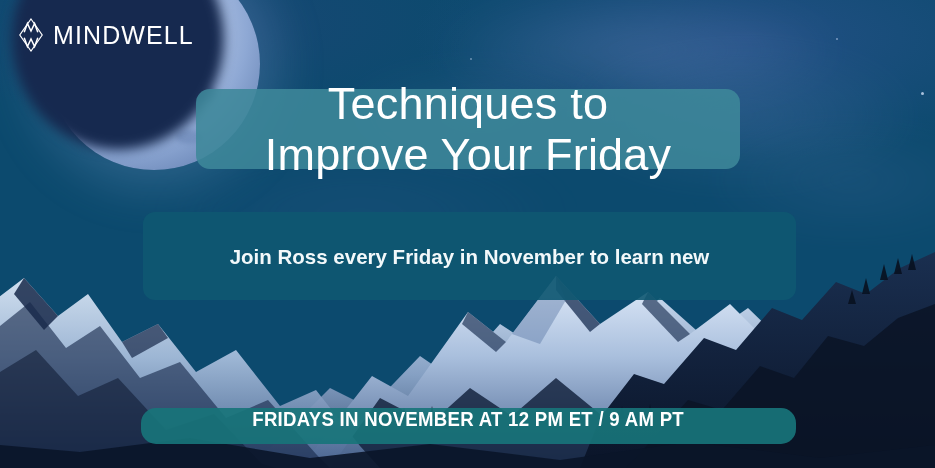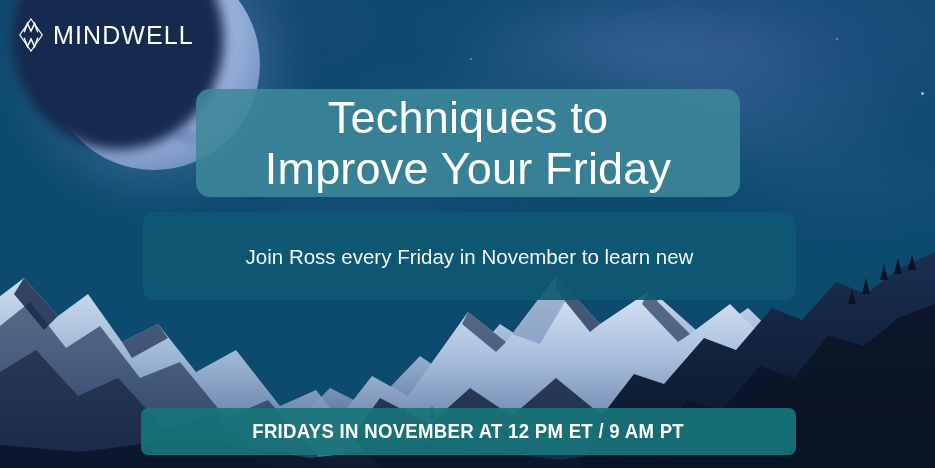--- a/index.html
+++ b/index.html
@@ -47,35 +47,35 @@
   .mc4{left:128px;top:172px;width:26px;height:14px;}
 
   
   .star{position:absolute;background:#dce8ff;border-radius:50%;opacity:.75;}
 
   
   .mtns{position:absolute;left:0;right:0;bottom:0;height:230px;}
   .mtn-layer{position:absolute;inset:0;}
 
   
-  .title-box{position:absolute;left:196px;top:89px;width:544px;height:108px;
+  .title-box{position:absolute;left:196px;top:89px;width:544px;height:80px;
              background:rgba(62,136,154,.88);border-radius:14px;
              display:flex;flex-direction:column;align-items:center;justify-content:center;}
   .title-line{color:#ffffff;font-size:45px;line-height:51px;font-weight:300;
               letter-spacing:.2px;white-space:nowrap;text-align:center;}
 
   .sub-box{position:absolute;left:143px;top:212px;width:653px;height:88px;
            background:rgba(14,88,113,.90);border-radius:12px;
            display:flex;flex-direction:column;align-items:center;justify-content:center;}
-  .sub-line{color:#f2f8fa;font-size:20.5px;line-height:31px;font-weight:400;
+  .sub-line{color:#f2f8fa;font-size:20.5px;line-height:31px;font-weight:700;
             white-space:nowrap;text-align:center;}
 
-  .cta-bar{position:absolute;left:141px;top:408px;width:655px;height:47px;
-           background:rgba(24,116,122,.92);border-radius:7px;
-           display:flex;align-items:center;justify-content:center;}
+  .cta-bar{position:absolute;left:141px;top:408px;width:655px;height:36px;
+           background:rgba(24,116,122,.92);border-radius:15px;
+           display:flex;justify-content:center;}
   .cta-text{color:#ffffff;font-size:20px;font-weight:bold;letter-spacing:.3px;
             white-space:nowrap;
             font-family:"Liberation Sans Narrow","Liberation Sans",sans-serif;
             transform:scaleX(.93);transform-origin:center;}
 
   
   .logo{position:absolute;left:18px;top:18px;height:34px;display:flex;align-items:center;gap:9px;}
   .logo-mark{width:26px;height:34px;display:block;}
   .logo-text{color:#ffffff;font-size:25px;font-weight:300;letter-spacing:1.1px;
              line-height:34px;white-space:nowrap;}

